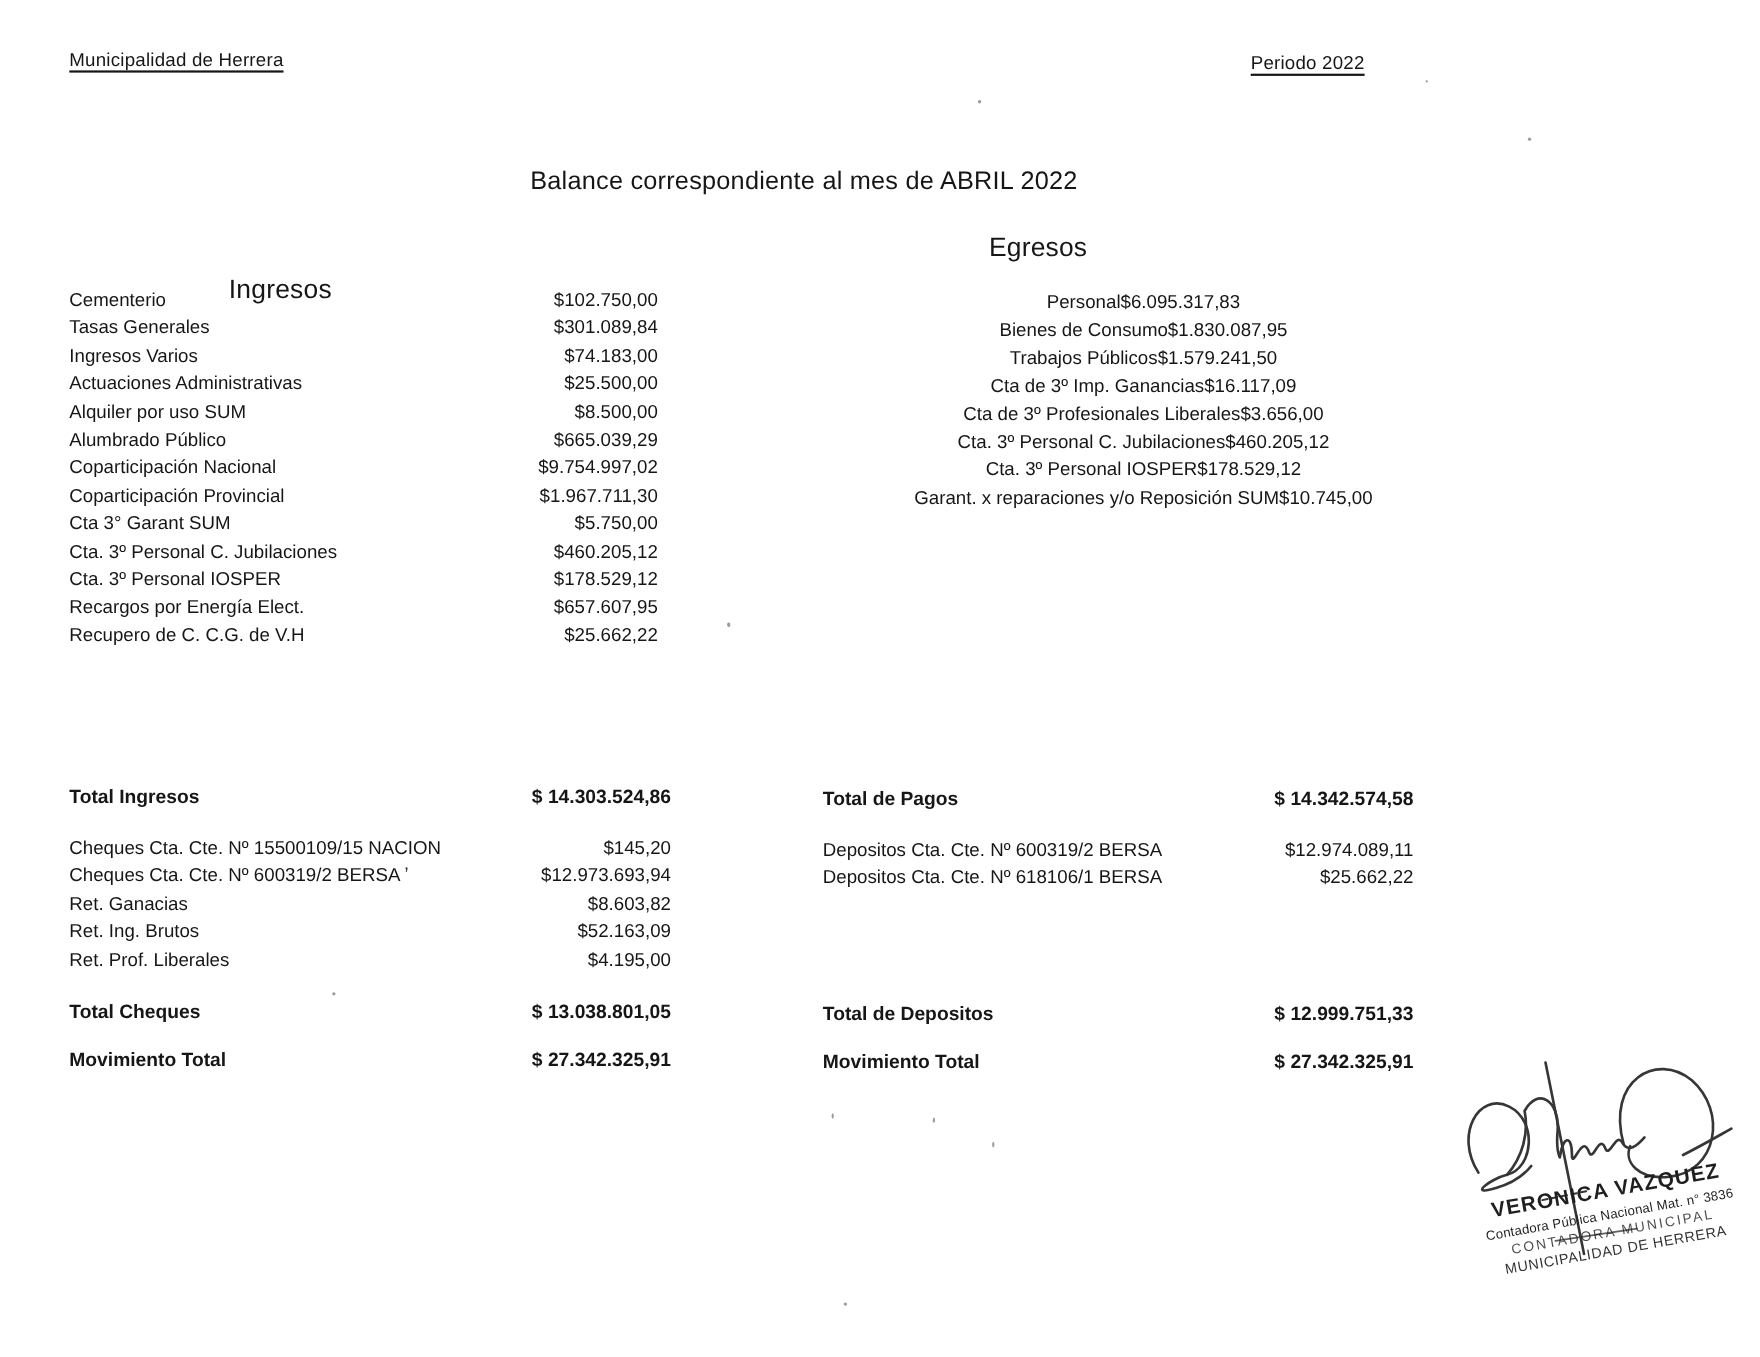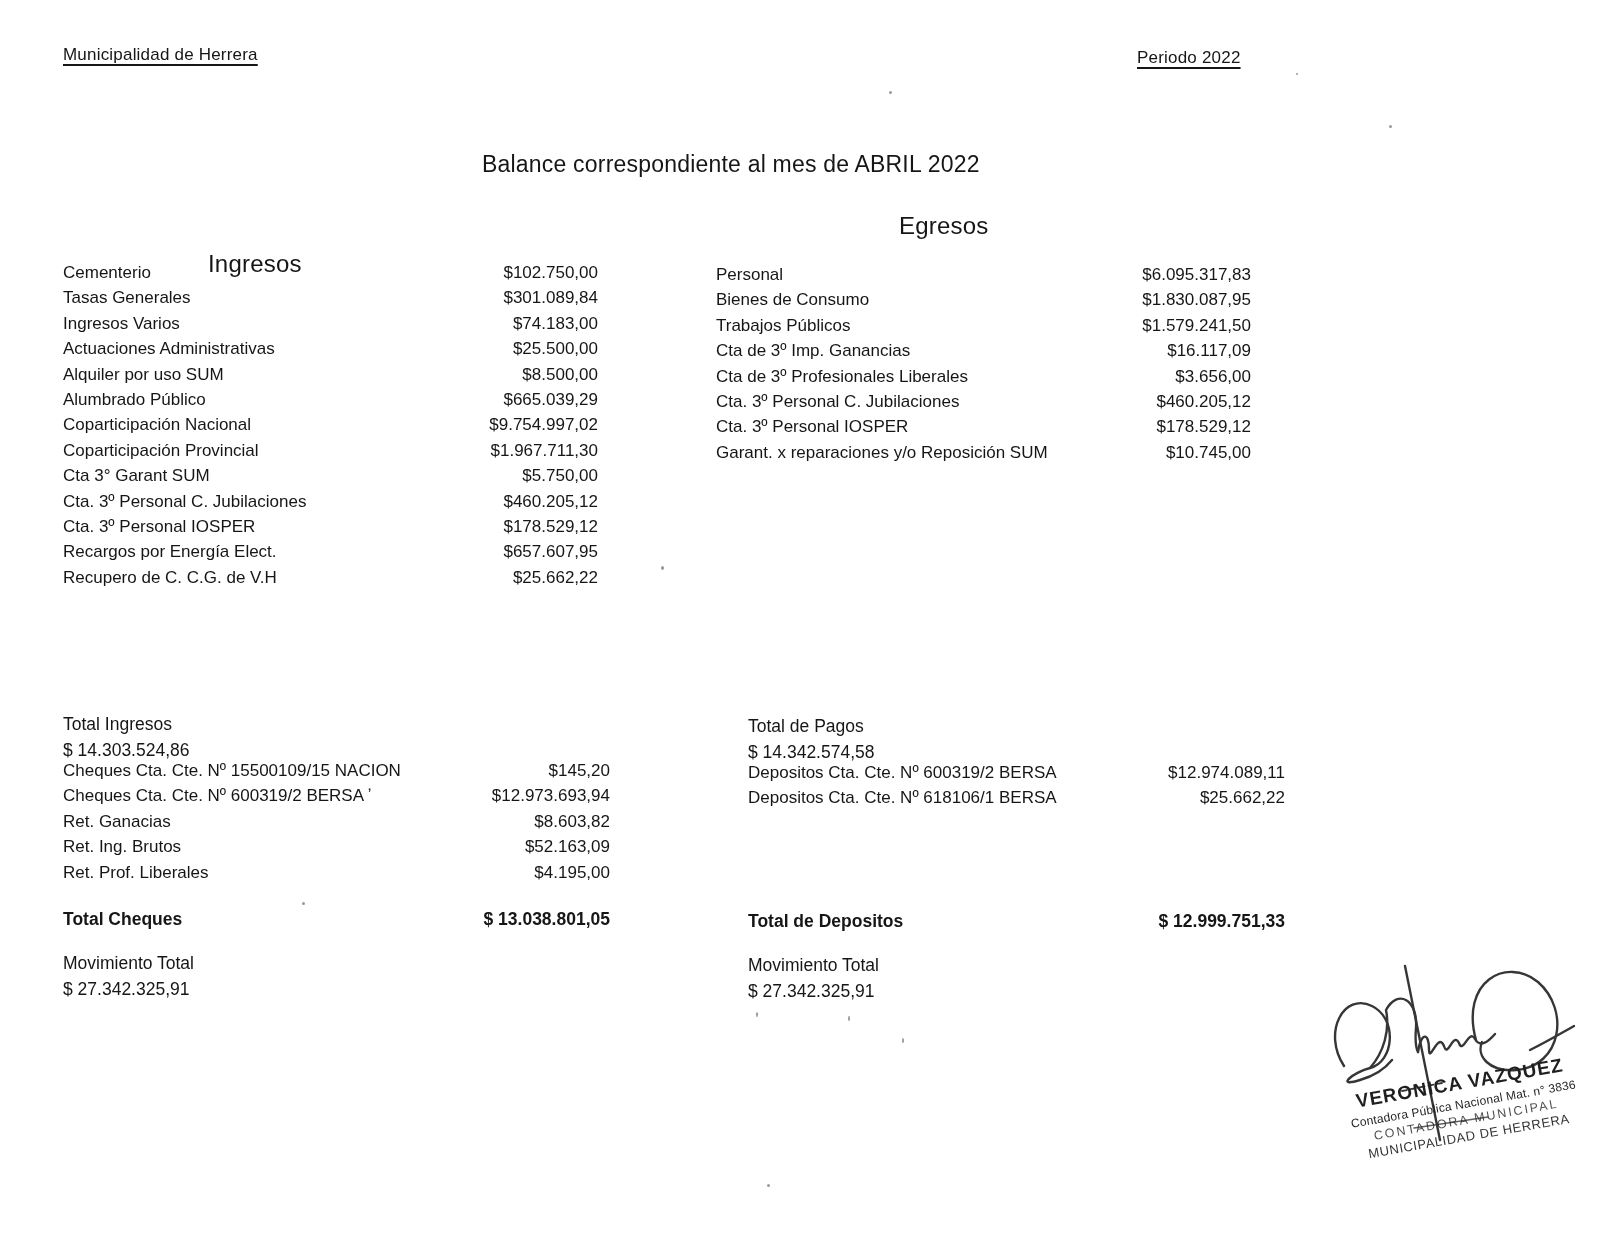--- a/index.html
+++ b/index.html
@@ -11,21 +11,21 @@
   .abs{position:absolute;}
   .underline{text-decoration:underline;text-underline-offset:4px;text-decoration-thickness:1.5px;}
   .hdr{font-size:17px;letter-spacing:.2px;}
   .title{font-size:23px;letter-spacing:.2px;}
   .colhead{font-size:24px;letter-spacing:.2px;}
   .list{display:flex;flex-direction:column;}
   .list .row{display:flex;justify-content:space-between;line-height:25.4px;font-size:17px;}
   .list .lab{white-space:nowrap;}
   .list .val{white-space:nowrap;}
   .trow{display:flex;justify-content:space-between;font-size:17.5px;line-height:26px;font-weight:bold;}
-  .bold{font-weight:normal;flex-direction:column;}
+  .bold{font-weight:bold;}
   .speck{position:absolute;background:#9a9a9a;border-radius:50%;}
   .stamp{
     position:absolute;left:1330px;top:1072px;width:268px;
     transform:rotate(-10deg);transform-origin:50% 50%;
     text-align:center;color:#1f1f1f;
   }
   .stamp .name{font-size:19px;font-weight:600;letter-spacing:1px;}
   .stamp .l2{font-size:12px;margin-top:3px;letter-spacing:.2px;}
   .stamp .l3{font-size:12.5px;margin-top:2px;letter-spacing:2px;opacity:.8;}
   .stamp .l4{font-size:13px;margin-top:2px;letter-spacing:.6px;opacity:.92;}
@@ -92,21 +92,21 @@
     <div class="row">
       <span class="lab">Recargos por Energía Elect.</span>
       <span class="val">$657.607,95</span>
     </div>
     <div class="row">
       <span class="lab">Recupero de C. C.G. de V.H</span>
       <span class="val">$25.662,22</span>
     </div>
   </div>
 
-<div class="abs list" style="left:716px;top:262px;width:535px;">
+<div class="abs list" style="left:772px;top:262px;width:535px;align-items:center;">
     <div class="row">
       <span class="lab">Personal</span>
       <span class="val">$6.095.317,83</span>
     </div>
     <div class="row">
       <span class="lab">Bienes de Consumo</span>
       <span class="val">$1.830.087,95</span>
     </div>
     <div class="row">
       <span class="lab">Trabajos Públicos</span>

